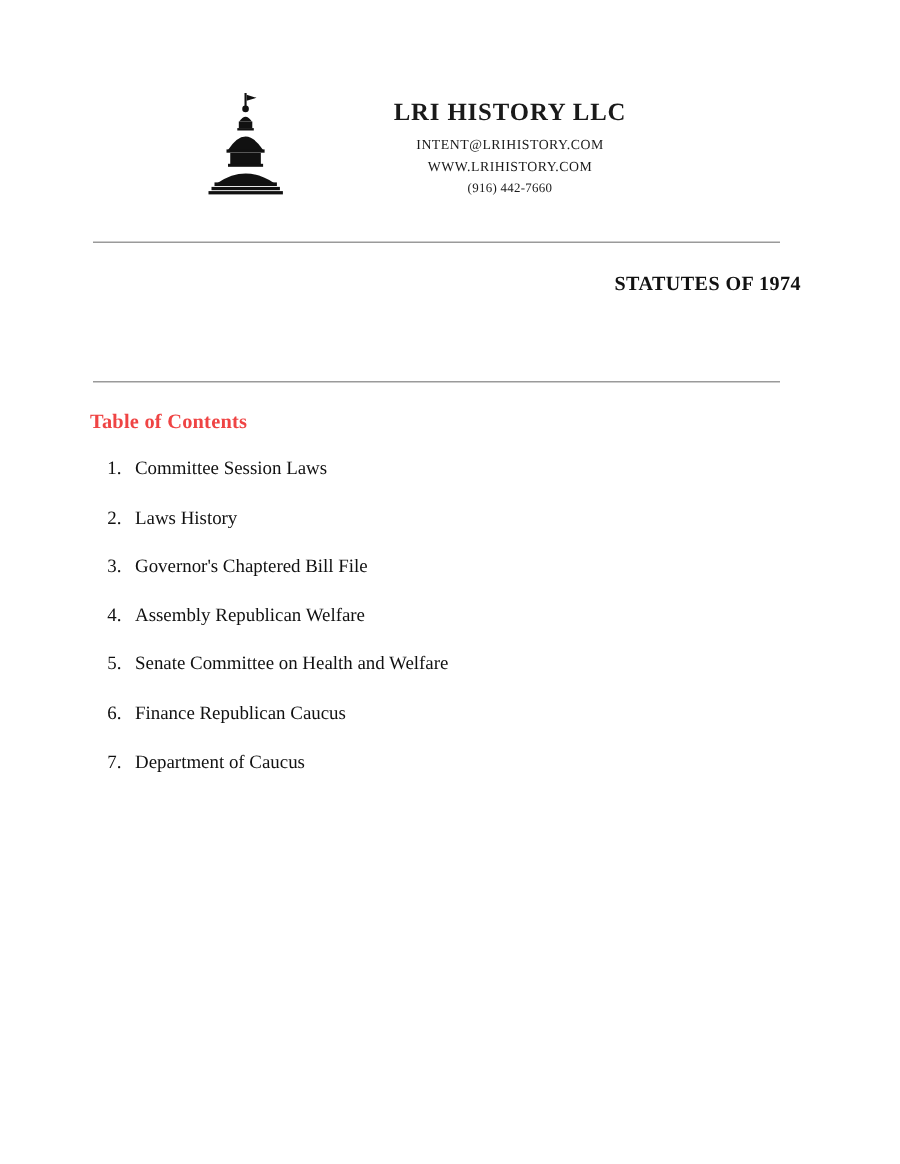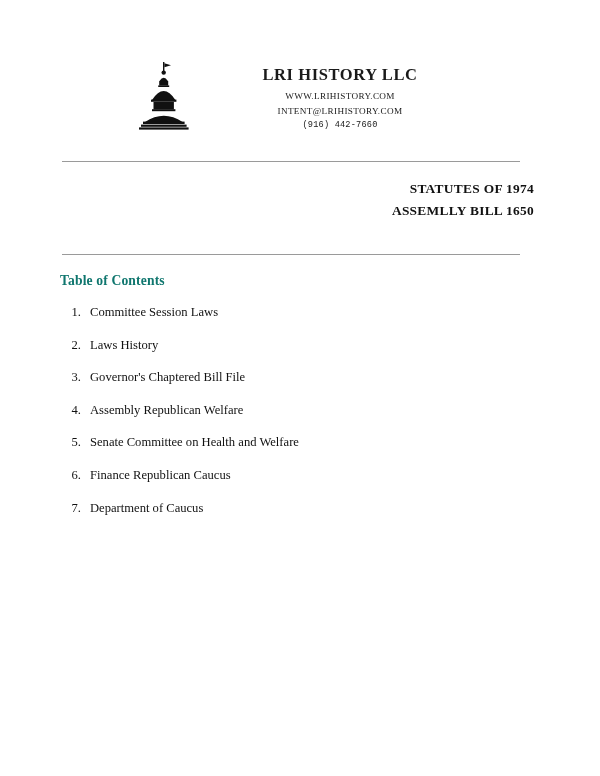--- a/index.html
+++ b/index.html
@@ -59,21 +59,21 @@
   }
   .brand-line {
     font-family: "Liberation Serif", serif;
     font-size: 9.2px;
     letter-spacing: 0.35px;
     color: #1a1a1a;
     margin: 0 0 3px 0;
     line-height: 1.25;
   }
   .brand-phone {
-    font-family: Liberation Mono, monospace;
+    font-family: Liberation Serif, serif;
     font-size: 8.6px;
     color: #1a1a1a;
     margin: 3px 0 0 0;
     letter-spacing: 0.2px;
   }
 
   
   .rule {
     position: absolute;
     left: 62px;
@@ -103,21 +103,21 @@
   }
 
   
   .toc-title {
     position: absolute;
     top: 273px;
     left: 60px;
     font-family: "Liberation Serif", serif;
     font-size: 13.6px;
     font-weight: bold;
-    color: #0f766e;
+    color: #ef4444;
     letter-spacing: 0.15px;
   }
   .toc-list {
     position: absolute;
     top: 305px;
     left: 60px;
     width: 470px;
     margin: 0;
     padding: 0;
     list-style: none;
@@ -171,32 +171,31 @@
             <path d="M14 62 q18.8 -12.6 37.6 0 z"></path>
             <rect x="12" y="61.6" width="41.6" height="2.4"></rect>
 
             <rect x="10" y="64.6" width="45.6" height="2.2"></rect>
             <rect x="8" y="67.4" width="49.6" height="2.2"></rect>
           </g>
         </svg>
       </span>
       <div class="brand-block">
         <div class="brand-name">LRI HISTORY LLC</div>
+        <div class="brand-line">INTENT@LRIHISTORY.COM</div>
         <div class="brand-line">WWW.LRIHISTORY.COM</div>
-        <div class="brand-line">INTENT@LRIHISTORY.COM</div>
         <div class="brand-phone">(916) 442-7660</div>
       </div>
     </div>
   </div>
 
   <div class="rule rule-top"></div>
 
   <div class="statute">
     <div class="statute-line">STATUTES OF 1974</div>
-    <div class="statute-line">ASSEMLLY BILL 1650</div>
   </div>
 
   <div class="rule rule-bottom"></div>
 
   <div class="toc-title">Table of Contents</div>
 
   <ol class="toc-list">
     <li class="toc-item">
       <span class="toc-num">1.</span>
       <span class="toc-label">Committee Session Laws</span>

